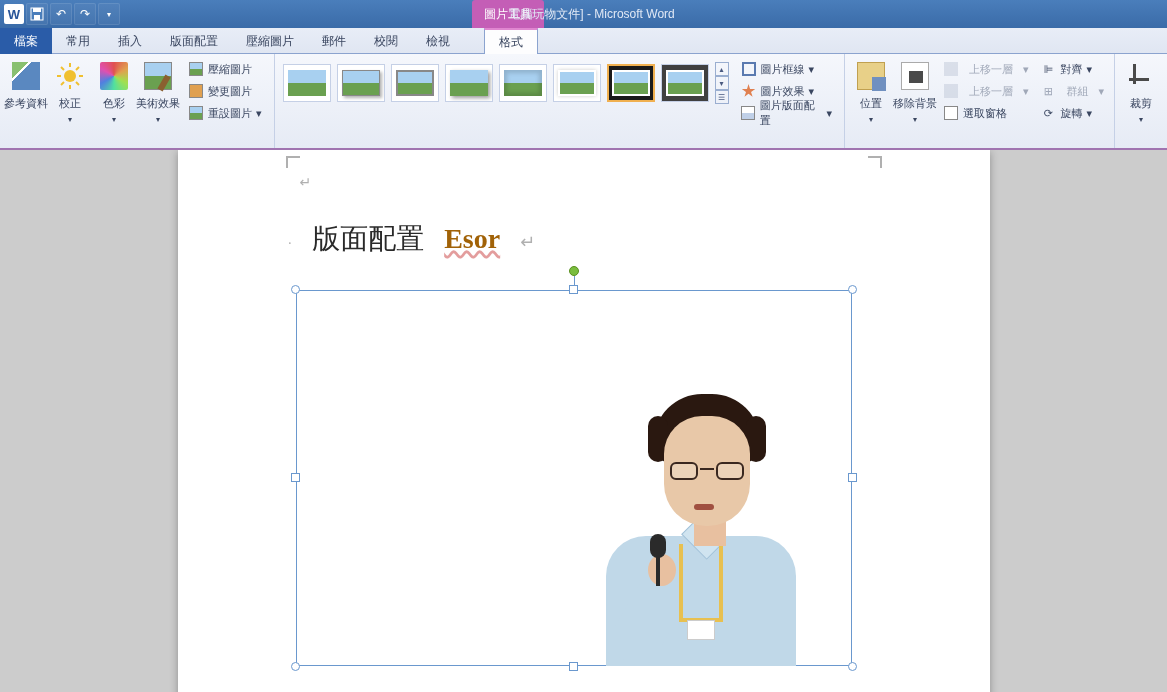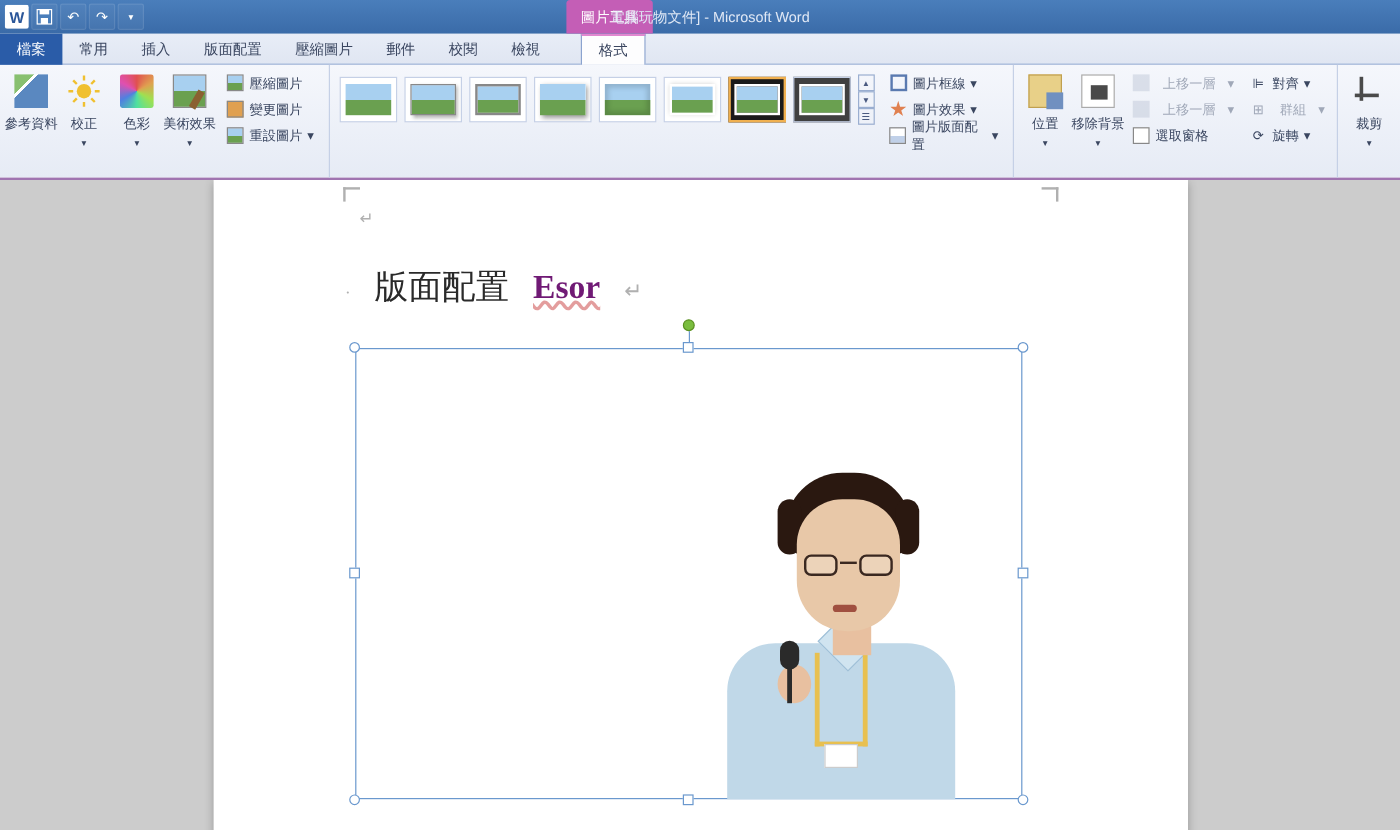--- a/index.html
+++ b/index.html
@@ -34,21 +34,21 @@
 .style-thumb.dark .inner-img, .style-thumb.dark2 .inner-img { border: 2px solid #fff; }
 .gallery-scroll { display: flex; flex-direction: column; width: 14px; }
 .gallery-scroll div { height: 14px; border: 1px solid #9aaed0; display: flex; align-items: center; justify-content: center; font-size: 8px; cursor: pointer; color: #4a5a80; }
 .doc-area { background: #ccc; height: calc(692px - 28px - 26px - 96px); overflow: hidden; display: flex; justify-content: center; position: relative; }
 .page { background: #fff; width: 812px; height: 900px; box-shadow: 0 2px 8px rgba(0,0,0,0.3); margin-top: 0; position: relative; padding: 20px 110px; }
 .page .margin-mark-l { position: absolute; left: 108px; top: 6px; width: 14px; height: 12px; border-top: 2px solid #b0b0b0; border-left: 2px solid #b0b0b0; }
 .page .margin-mark-r { position: absolute; right: 108px; top: 6px; width: 14px; height: 12px; border-top: 2px solid #b0b0b0; border-right: 2px solid #b0b0b0; }
 .page .para-mark { color: #b0b0b0; font-size: 14px; }
 .page .heading-line { display: flex; align-items: baseline; gap: 20px; font-size: 28px; font-family: serif; margin-top: 50px; }
 .page .heading-cn { color: #2a2a2a; font-weight: 400; }
-.page .heading-en { color: #701a75; font-weight: bold; text-decoration: underline; text-decoration-color: rgba(200,60,60,0.5); text-decoration-style: wavy; }
+.page .heading-en { color: #a16207; font-weight: bold; text-decoration: underline; text-decoration-color: rgba(200,60,60,0.5); text-decoration-style: wavy; }
 .page .heading-cursor { color: #b0b0b0; }
 .picture-box { position: absolute; left: 118px; top: 140px; width: 556px; height: 376px; }
 .picture-frame { position: absolute; inset: 0; border: 1px solid #6a98ce; }
 .handle { position: absolute; width: 9px; height: 9px; background: #fff; border: 1px solid #6a98ce; border-radius: 50%; }
 .handle.sq { border-radius: 0; }
 .handle.tl { left: -5px; top: -5px; }
 .handle.tr { right: -5px; top: -5px; }
 .handle.bl { left: -5px; bottom: -5px; }
 .handle.br { right: -5px; bottom: -5px; }
 .handle.tc { left: 50%; margin-left: -5px; top: -5px; }

